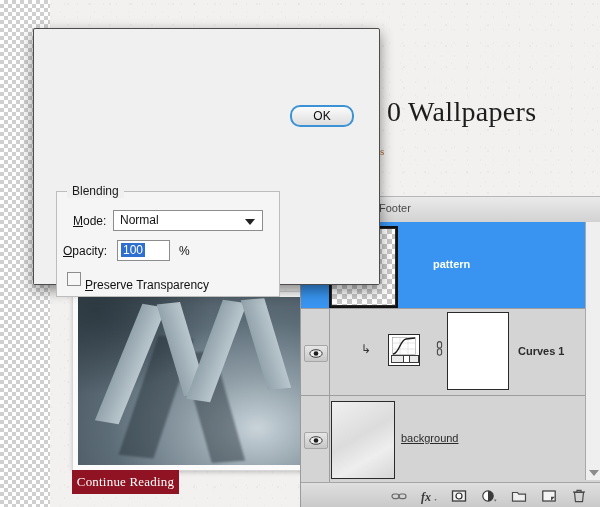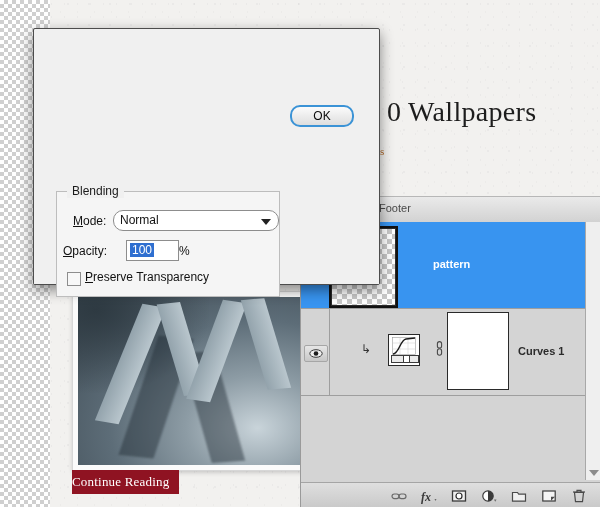--- a/index.html
+++ b/index.html
@@ -73,21 +73,21 @@
   .img-dark{
     position:absolute;left:-5%;top:-5%;width:62%;height:62%;
     background:radial-gradient(ellipse at 20% 20%, #2e3a42 0%, rgba(46,58,66,0) 72%);
   }
   .wstroke{position:absolute;background:linear-gradient(90deg,#93a3ac,#b9c6cd);}
   .wshadow{position:absolute;background:rgba(30,42,50,.45);filter:blur(1px);}
 
   .cta{
     position:absolute;left:22px;top:470px;width:107px;height:24px;
     background:#8f1322;
-    display:flex;align-items:center;
+    display:flex;align-items:center;justify-content:center;
     color:#fff;font-family:"Liberation Serif",serif;font-size:13px;
     letter-spacing:.2px;
   }
 
   
   .layers{
     position:absolute;left:300px;top:196px;width:300px;height:311px;
     background:#d4d4d4;border-left:1px solid #9a9a9a;border-top:1px solid #b7b7b7;
     font-family:"Liberation Sans",sans-serif;
     overflow:hidden;
@@ -372,20 +372,32 @@
 
       <svg class="link-icon" style="left:134px;top:32px;" viewBox="0 0 9 15">
         <rect x="2.4" y="0.6" width="4.2" height="6.4" rx="2.1" fill="none" stroke="#4a4a4a" stroke-width="1.1"></rect>
         <rect x="2.4" y="7.8" width="4.2" height="6.4" rx="2.1" fill="none" stroke="#4a4a4a" stroke-width="1.1"></rect>
       </svg>
 
       <div class="thumb" style="left:146px;top:3px;width:62px;height:78px;background:#ffffff;"></div>
       <div class="lname on-norm" style="left:217px;top:36px;font-weight:bold;">Curves 1</div>
     </div>
 
+    <div class="row row-norm" style="top:199px;height:87px;border-bottom:none;">
+      <div class="eyecell">
+        <span class="eye" style="top:36px;">
+          <svg width="14" height="9" viewBox="0 0 14 9">
+            <ellipse cx="7" cy="4.5" rx="6.2" ry="3.8" fill="#efefef" stroke="#3a3a3a" stroke-width="1"></ellipse>
+            <circle cx="7" cy="4.5" r="2.3" fill="#1c1c1c"></circle>
+          </svg>
+        </span>
+      </div>
+      <div class="thumb thumb-paper" style="left:30px;top:5px;width:64px;height:78px;"></div>
+      <div class="lname on-norm underline" style="left:100px;top:36px;">background</div>
+    </div>
 
     <div class="scrollbar">
       <span class="scroll-down"></span>
     </div>
 
     <div class="lay-toolbar">
       <svg class="tb-ico" viewBox="0 0 16 16">
         <rect x="1" y="6" width="7" height="4.6" rx="2.3" fill="none" stroke="#6a6a6a" stroke-width="1.2"></rect>
         <rect x="8" y="6" width="7" height="4.6" rx="2.3" fill="none" stroke="#6a6a6a" stroke-width="1.2"></rect>
       </svg>
@@ -421,35 +433,35 @@
 
     <div class="dlg-body">
 
 
       <div class="panel" style="left:22px;top:132px;width:222px;height:104px;">
         <span class="panel-legend">Blending</span>
 
         <span class="fld-label" style="left:16px;top:22px;">
           <u>M</u><span>ode:</span>
         </span>
-        <div class="combo" style="left:56px;top:18px;width:166px;border-radius:10px;">
+        <div class="combo" style="left:56px;top:18px;width:150px;">
           <span class="val">Normal</span>
           <span class="arw"></span>
         </div>
 
         <span class="fld-label" style="left:6px;top:52px;">
           <u>O</u><span>pacity:</span>
         </span>
-        <div class="numfield" style="left:69px;top:48px;">
+        <div class="numfield" style="left:60px;top:48px;">
           <span>100</span>
         </div>
         <span class="fld-label" style="left:122px;top:52px;">%</span>
 
         <span class="chk" style="left:10px;top:80px;"></span>
-        <span class="fld-label" style="left:28px;top:78px;text-align:right;">
+        <span class="fld-label" style="left:28px;top:86px;text-align:right;">
           <u>P</u><span>reserve Transparency</span>
         </span>
       </div>
 
       <div class="btn primary" style="left:256px;top:46px;">
         <span>OK</span>
       </div>
     </div>
   </div>
 

